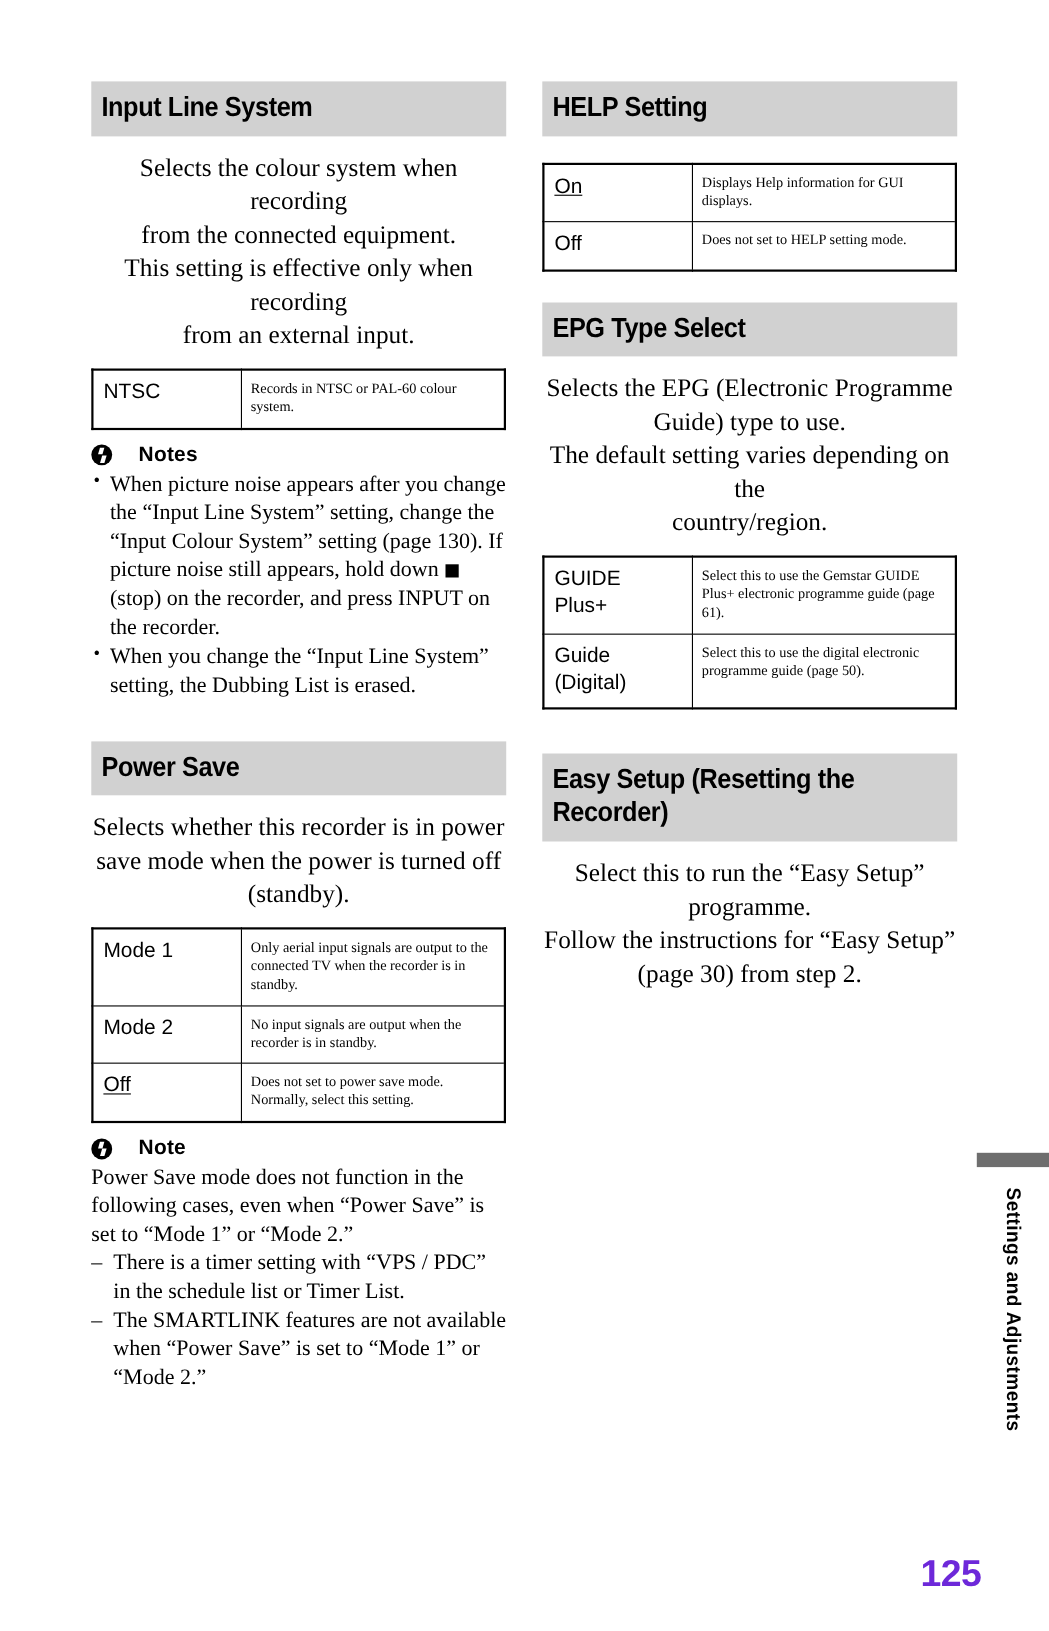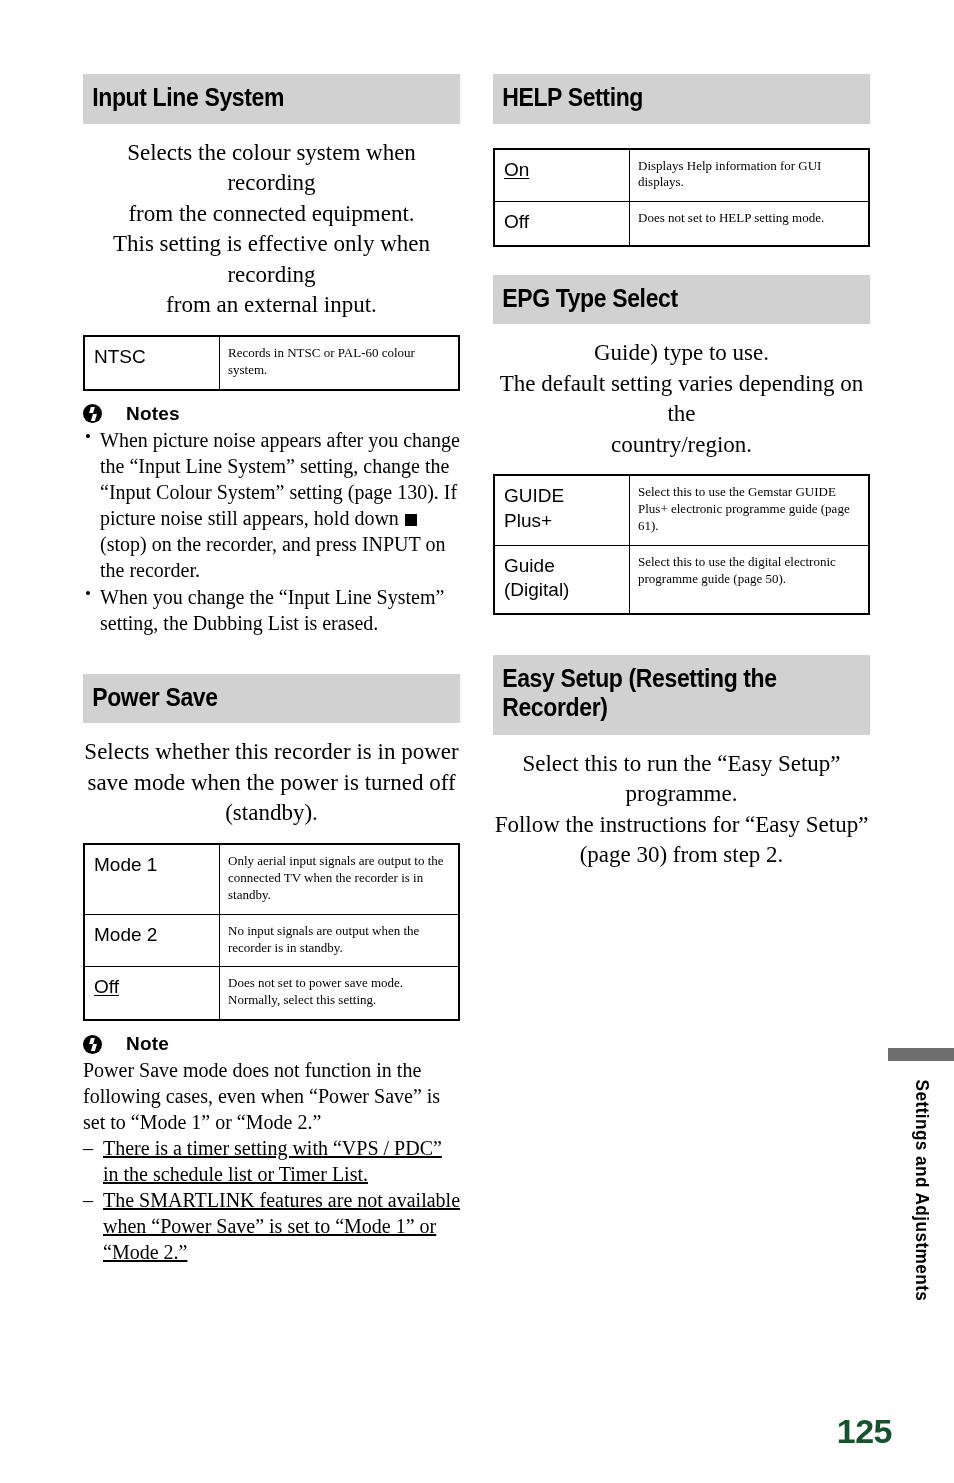--- a/index.html
+++ b/index.html
@@ -148,21 +148,20 @@
   ul.dash-list {
     list-style: none;
     margin: 0;
     padding: 0;
     font-size: 20px;
     line-height: 1.3;
   }
   ul.dash-list > li {
     position: relative;
     padding-left: 20px;
-    text-decoration: underline;
   }
   ul.dash-list > li::before {
     content: "\2013";
     position: absolute;
     left: 0;
     top: 0;
   }
   .note-para {
     font-size: 20px;
     line-height: 1.3;
@@ -205,21 +204,21 @@
 
   
   .page-number {
     position: absolute;
     right: 62px;
     bottom: 32px;
     font-family: "Liberation Sans Narrow", "Liberation Sans", sans-serif;
     font-weight: bold;
     font-size: 34px;
     letter-spacing: -0.5px;
-    color: #14532d;
+    color: #6d28d9;
   }
 </style>
 </head>
 <body>
 
 <div class="page">
 
   <div class="col col-left">
 
     <h2 class="section-head">Input Line System</h2>
@@ -314,20 +313,21 @@
             <span>Off</span>
           </td>
           <td class="desc">Does not set to HELP setting mode.</td>
         </tr>
       </tbody>
     </table>
 
     <h2 class="section-head" style="margin-top:28px;">EPG Type Select</h2>
 
     <p class="body-text">
+      <span class="ln">Selects the EPG (Electronic Programme</span>
       <span class="ln">Guide) type to use.</span>
       <span class="ln">The default setting varies depending on the</span>
       <span class="ln">country/region.</span>
     </p>
 
     <table class="opt">
       <tbody>
         <tr>
           <td class="term">
             <span class="ln">GUIDE</span>

